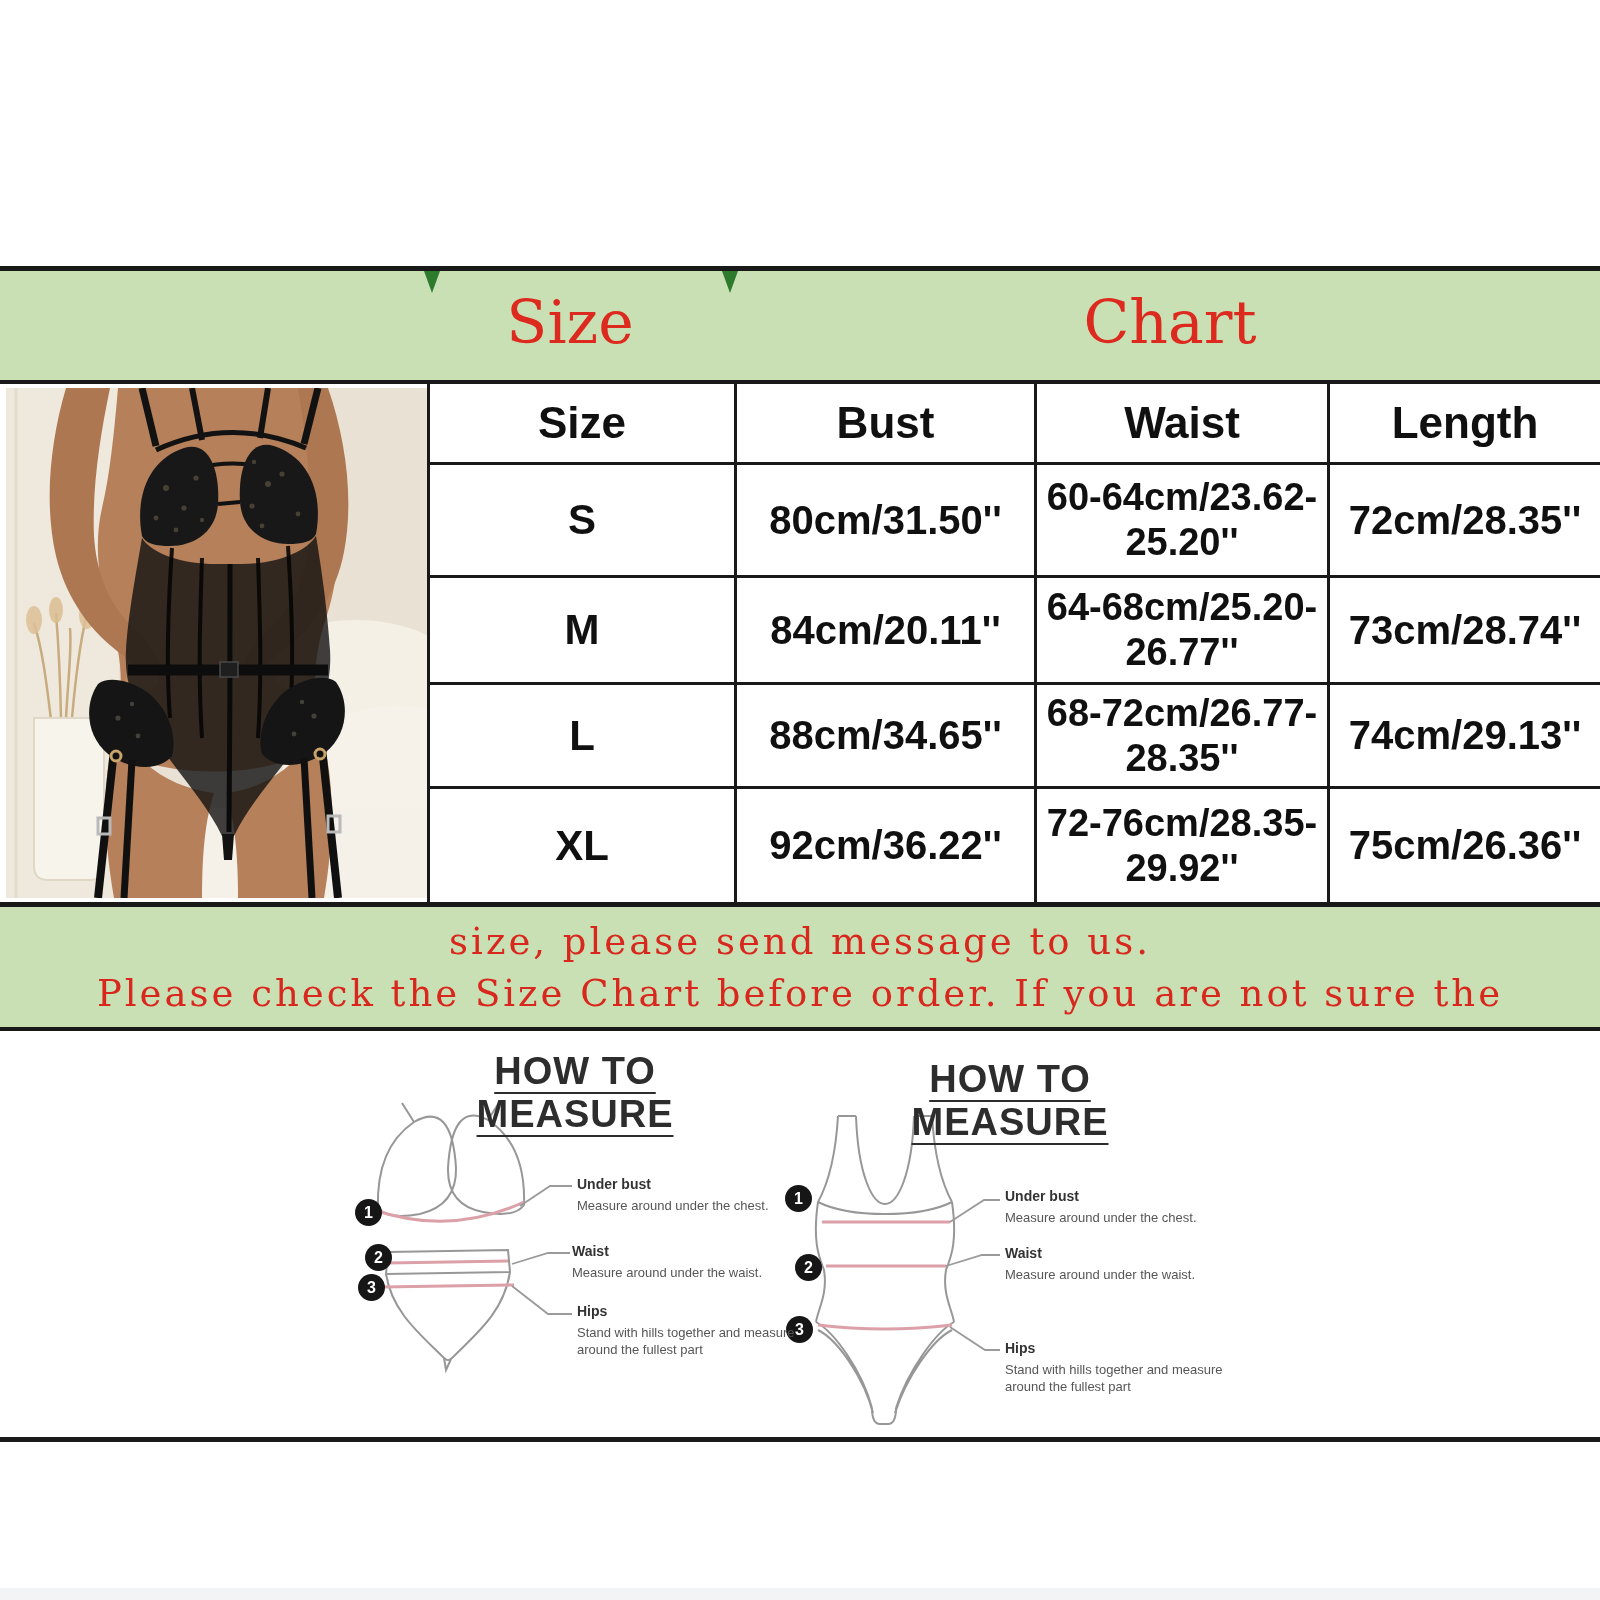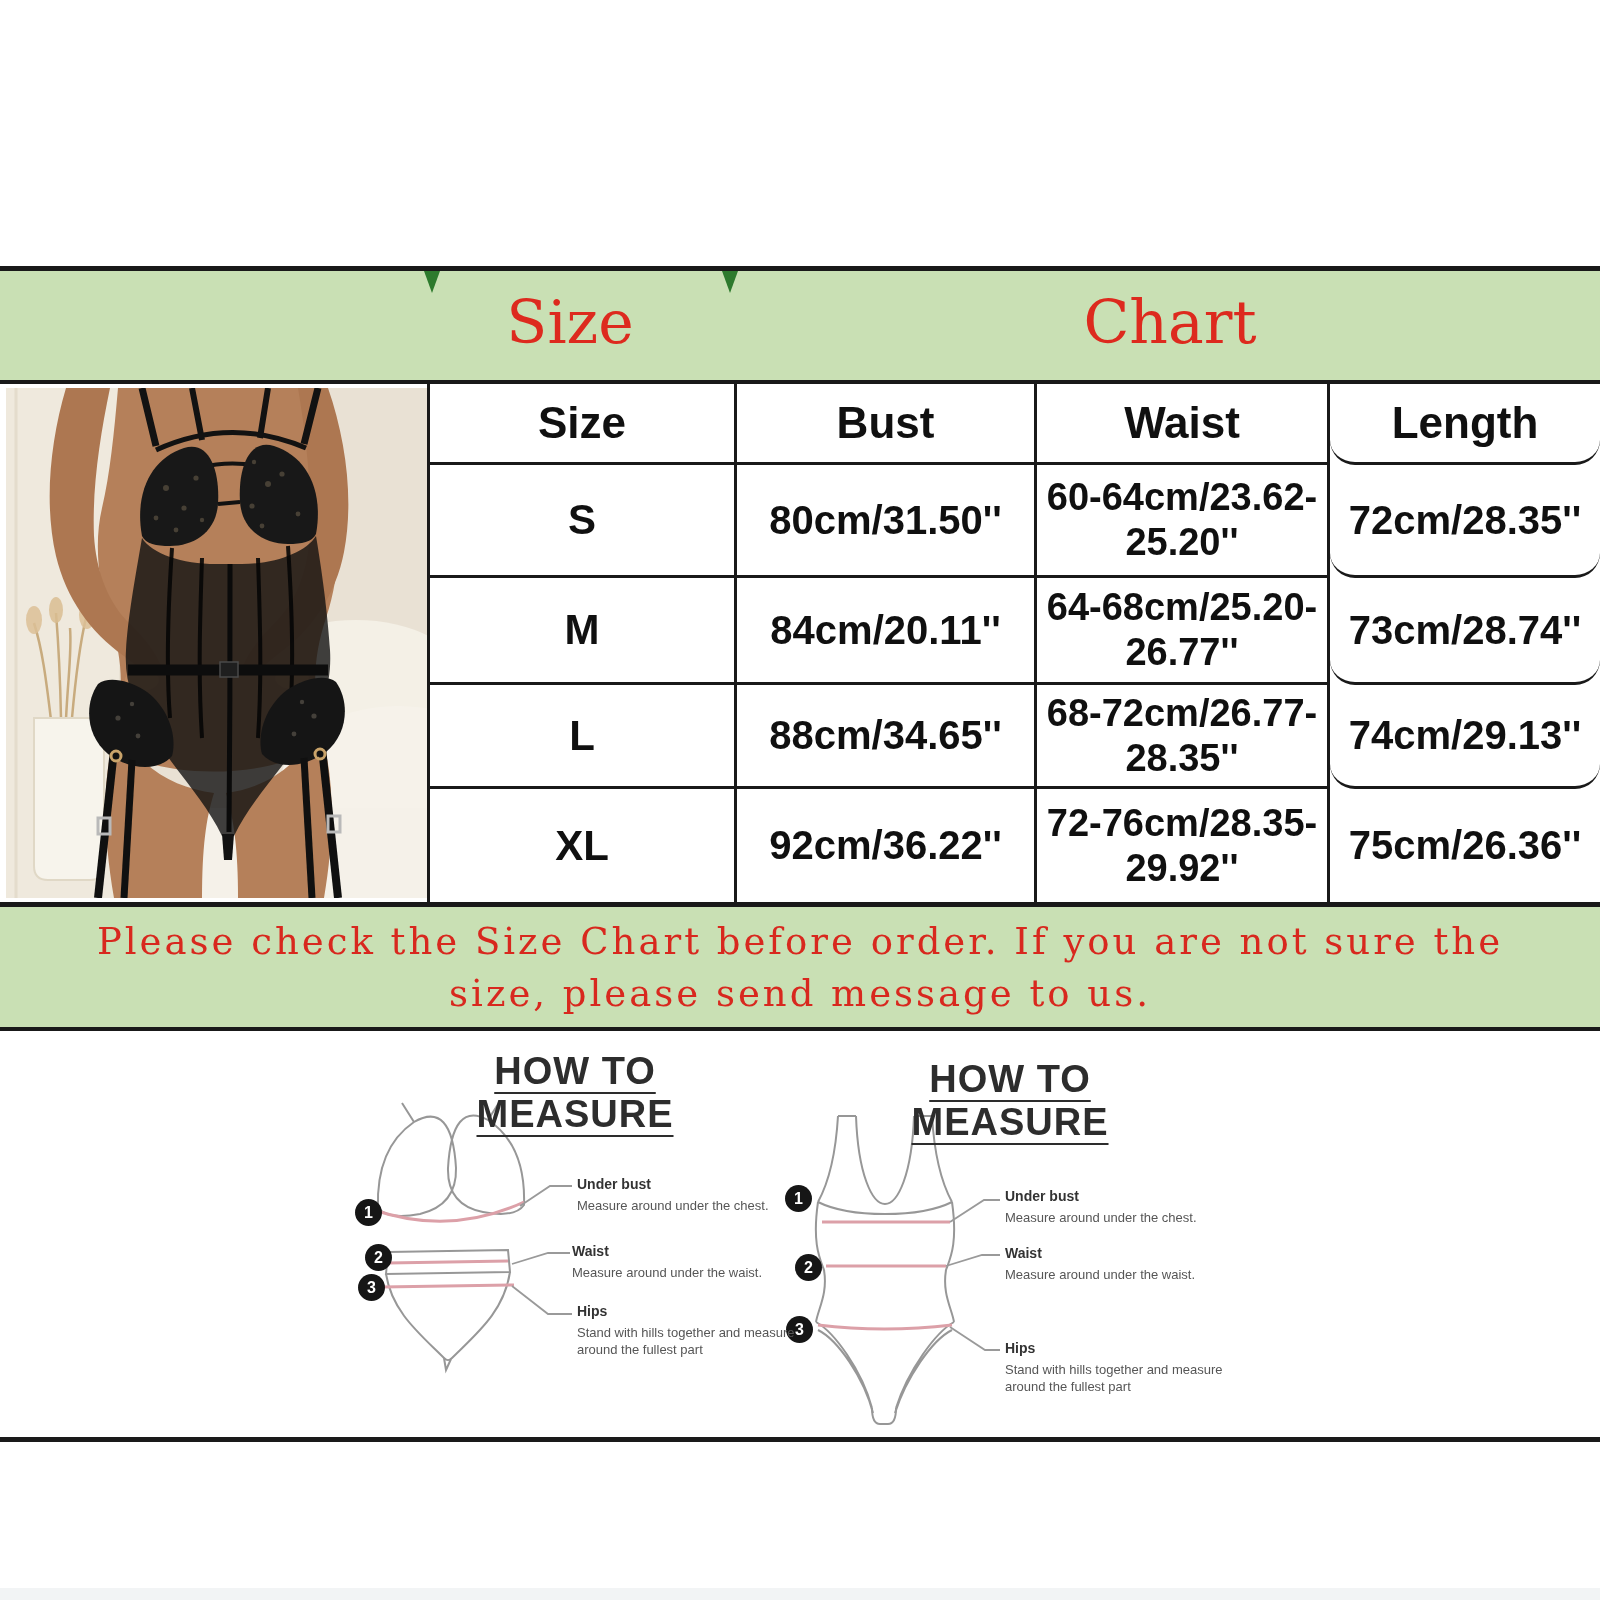--- a/index.html
+++ b/index.html
@@ -19,21 +19,21 @@
 
   
   .table-region { position:absolute; left:0; top:384px; width:1600px; height:518px; display:flex; background:#fff; }
   .photo-cell { width:430px; height:518px; border-right:3px solid #191919; background:#fff; padding:4px 0 4px 6px; }
   .photo-cell svg { width:421px; height:510px; display:block; }
   .data-grid { width:1170px; display:grid; grid-template-columns:307px 300px 293px 270px;
     grid-template-rows:81px 113px 107px 104px 113px; }
   .cell { border-right:3px solid #191919; border-bottom:3px solid #191919;
     display:flex; align-items:center; justify-content:center; text-align:center;
     font-weight:bold; color:#101010; background:#fff; }
-  .cell.last-col { border-right:none;border-radius:25px; }
+  .cell.last-col { border-right:none; }
   .cell.last-row { border-bottom:none; }
   .cell.header { font-size:44px; }
   .cell.size-col { font-size:42px; }
   .cell.val { font-size:40px; }
   .cell.waist { font-size:38px; line-height:1.18; padding:12px 3px; }
 
   
   .notice-banner { position:absolute; left:0; top:902px; width:1600px; height:129px;
     background:#c9e0b4; border-top:5px solid #191919; border-bottom:4px solid #191919; padding-top:9px; }
   .notice-line { text-align:center; font-family:"DejaVu Serif", serif; font-size:37px;
@@ -182,22 +182,22 @@
       <div class="cell val last-col">74cm/29.13''</div>
 
       <div class="cell size-col last-row">XL</div>
       <div class="cell val last-row">92cm/36.22''</div>
       <div class="cell val waist last-row">72-76cm/28.35-29.92''</div>
       <div class="cell val last-col last-row">75cm/26.36''</div>
     </div>
   </div>
 
   <div class="notice-banner">
+    <div class="notice-line">size, please send message to us.</div>
     <div class="notice-line">Please check the Size Chart before order.  If you are not sure the</div>
-    <div class="notice-line">size, please send message to us.</div>
   </div>
 
   <svg class="measure-svg" viewBox="0 0 1600 403">
 
     <g stroke="#979797" stroke-width="2" fill="none">
       <path d="M378,174 Q376,114 414,88 Q452,66 456,134 Q457,171 420,180 Q388,186 378,174 Z"></path>
       <path d="M524,171 Q526,111 488,86 Q452,66 448,134 Q447,171 483,178 Q515,184 524,171 Z"></path>
       <path d="M414,88 L402,69 M488,86 L500,67"></path>
       <path d="M388,218 L508,216 L510,238 L386,240 L388,218 Z"></path>
       <path d="M386,240 C392,278 420,300 444,324 C447,327 449,327 452,324 C476,300 504,278 510,238"></path>

